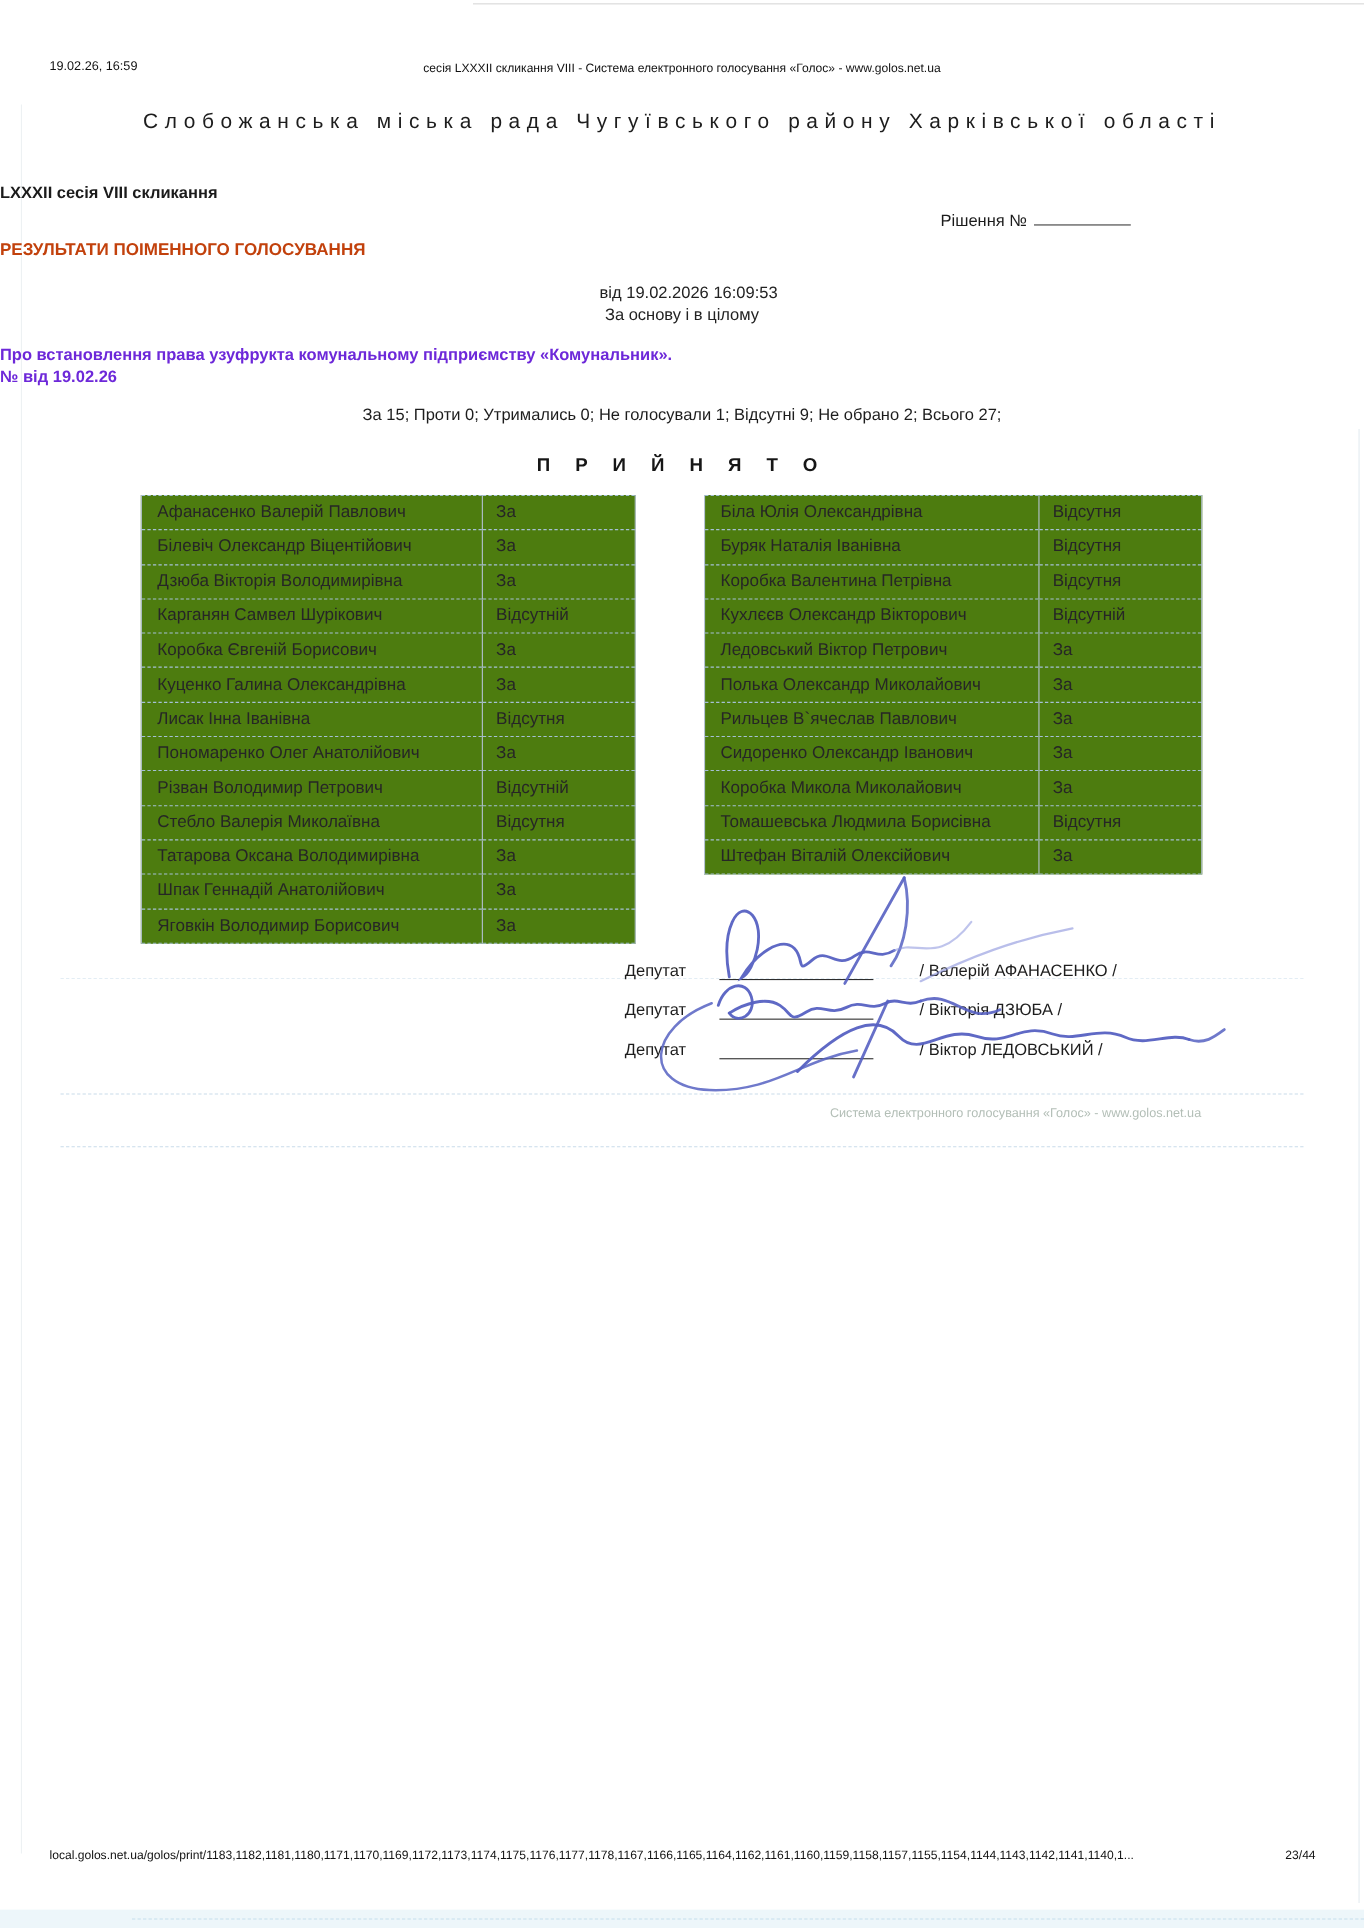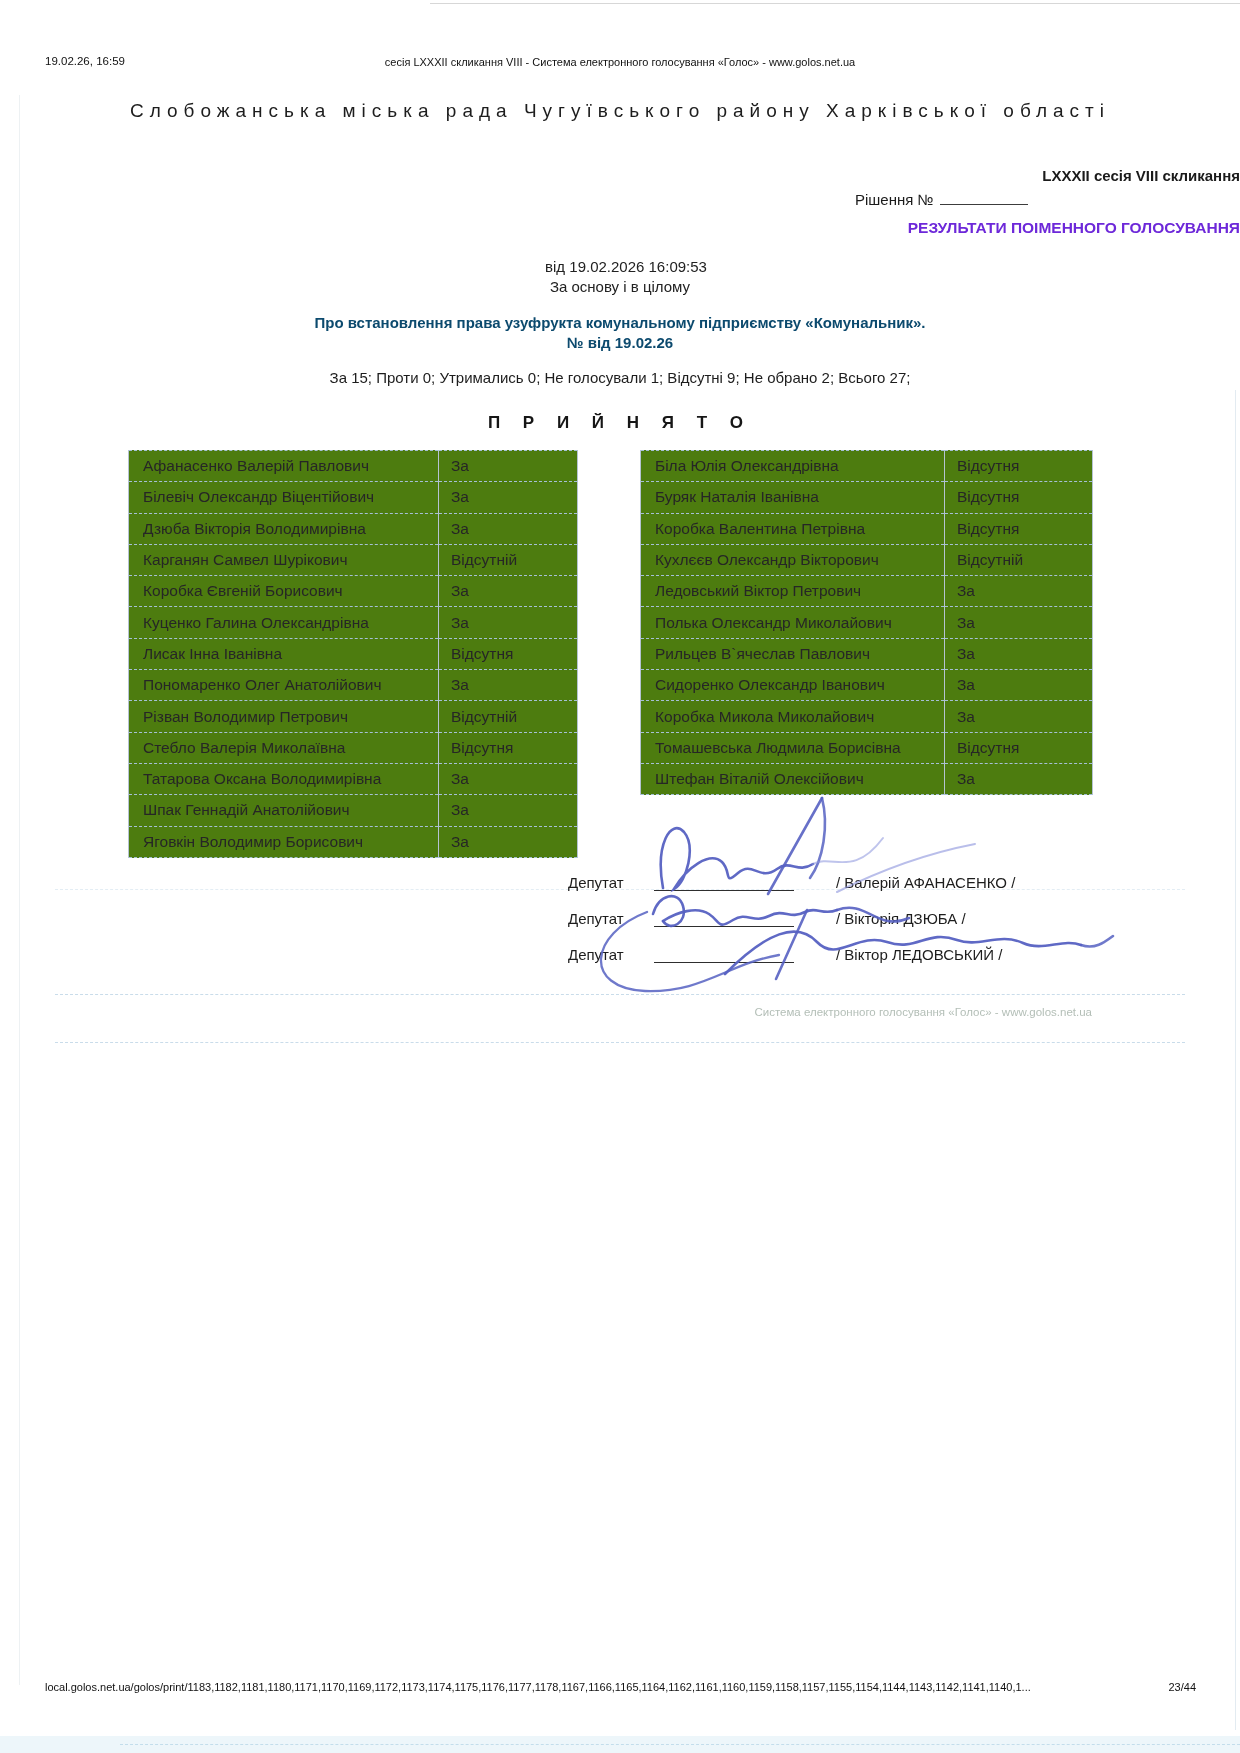--- a/index.html
+++ b/index.html
@@ -27,30 +27,30 @@
   .print-header{position:absolute;top:55px;left:0;right:0;height:16px;font-size:11.5px;color:#111;}
   .ph-date{position:absolute;left:45px;top:0;}
   .ph-info{position:absolute;left:0;right:0;top:1px;text-align:center;font-size:11px;}
   .print-footer{position:absolute;top:1681px;left:45px;right:44px;font-size:11px;color:#111;display:flex;justify-content:space-between;}
   .pf-url{white-space:nowrap;overflow:hidden;max-width:1080px;}
   .pf-page{margin-left:18px;}
 
   
   .council-title{position:absolute;top:100px;left:0;right:0;text-align:center;
     font-size:19px;letter-spacing:6px;color:#1d1d1d;}
-  .session-line{position:absolute;top:167px;left:0;right:0;text-align:right;
+  .session-line{position:absolute;top:167px;left:0;right:0;text-align:left;
     font-size:15px;font-weight:bold;color:#1b1b1b;}
   .decision-line{position:absolute;top:190px;left:855px;font-size:15px;color:#1b1b1b;white-space:nowrap;}
   .decision-blank{display:inline-block;width:88px;border-bottom:1.3px solid #3c3c3c;height:14px;margin-left:6px;}
-  .results-title{position:absolute;top:219px;left:0;right:0;text-align:right;
-    font-size:15.5px;font-weight:bold;color:#6d28d9;}
+  .results-title{position:absolute;top:219px;left:0;right:0;text-align:left;
+    font-size:15.5px;font-weight:bold;color:#c2410c;}
   .vote-datetime{position:absolute;top:258px;left:0;right:0;text-align:center;font-size:15px;padding-left:12px;}
   .vote-scope{position:absolute;top:278px;left:0;right:0;text-align:center;font-size:15px;}
-  .subject-block{position:absolute;top:313px;left:0;right:0;text-align:center;
-    font-size:15px;font-weight:bold;line-height:20px;color:#0c4a6e;}
+  .subject-block{position:absolute;top:313px;left:0;right:0;text-align:left;
+    font-size:15px;font-weight:bold;line-height:20px;color:#6d28d9;}
   .totals-line{position:absolute;top:369px;left:0;right:0;text-align:center;font-size:15px;color:#1d1d1d;}
   .accepted-line{position:absolute;top:413px;left:0;right:0;text-align:center;
     font-size:17px;font-weight:bold;letter-spacing:9px;color:#161616;}
 
   
   .vote-table{position:absolute;top:450px;border-collapse:collapse;table-layout:fixed;
     background:#4d7c0f;}
   .vote-table.left{left:128px;width:450px;}
   .vote-table.right{left:640px;width:453px;}
   .vote-table{border:1px solid #b5c3d3;border-top:1px dashed #a5c0d5;border-bottom:1px dashed #a5c0d5;}

